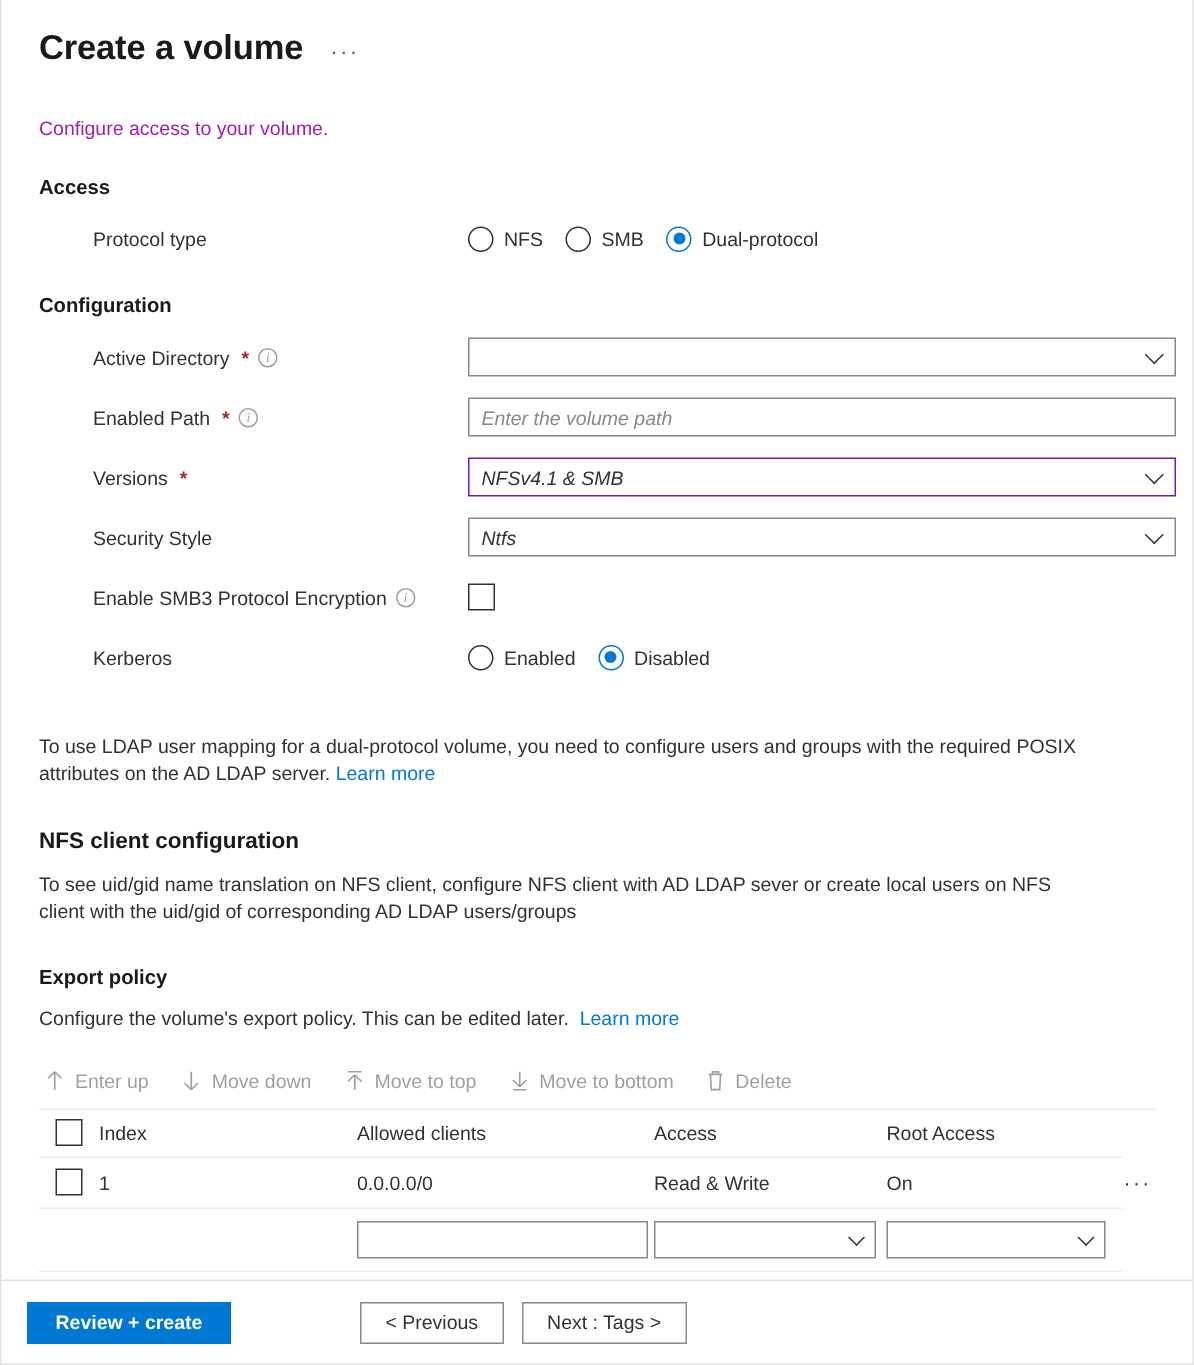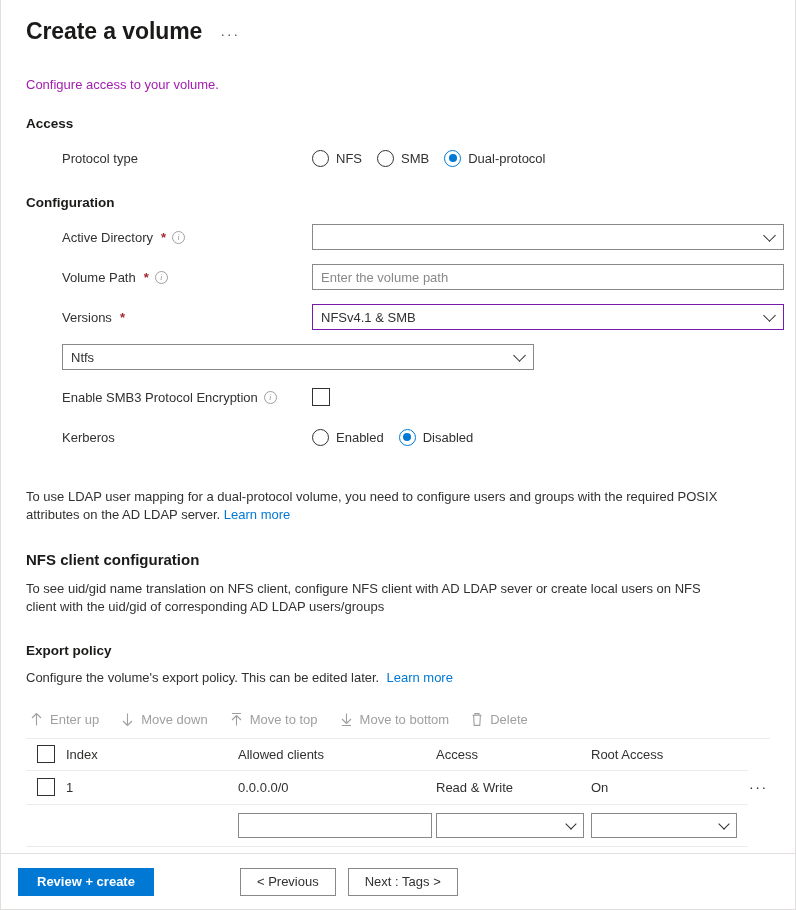--- a/index.html
+++ b/index.html
@@ -153,20 +153,21 @@
     height: 26px;
     border: 1px solid #8a8886;
     background: #fff;
     font-family: "Liberation Sans", sans-serif;
     font-size: 13px;
     color: #323130;
     padding: 0 8px;
     display: flex;
     align-items: center;
     position: relative;
+    font-style: italic;
   }
   .fld.focused { border: 1px solid #7719aa; }
   .fld .val { color: #323130; }
   .fld .ph { color: #8a8886; }
   .chev {
     position: absolute;
     right: 9px;
     top: 50%;
     width: 9px;
     height: 9px;
@@ -357,21 +358,21 @@
       <div class="form-control">
         <div class="fld">
           <span class="val"></span>
           <span class="chev"></span>
         </div>
       </div>
     </div>
 
     <div class="form-row">
       <div class="form-label">
-        <span>Volume Path</span>
+        <span>Enabled Path</span>
         <span class="req">*</span>
         <span class="info-icon">i</span>
       </div>
       <div class="form-control">
         <div class="fld">
           <span class="ph">Enter the volume path</span>
         </div>
       </div>
     </div>
 
@@ -382,20 +383,23 @@
       </div>
       <div class="form-control">
         <div class="fld focused">
           <span class="val">NFSv4.1 &amp; SMB</span>
           <span class="chev"></span>
         </div>
       </div>
     </div>
 
     <div class="form-row">
+      <div class="form-label">
+        <span>Security Style</span>
+      </div>
       <div class="form-control">
         <div class="fld">
           <span class="val">Ntfs</span>
           <span class="chev"></span>
         </div>
       </div>
     </div>
 
     <div class="form-row">
       <div class="form-label">

